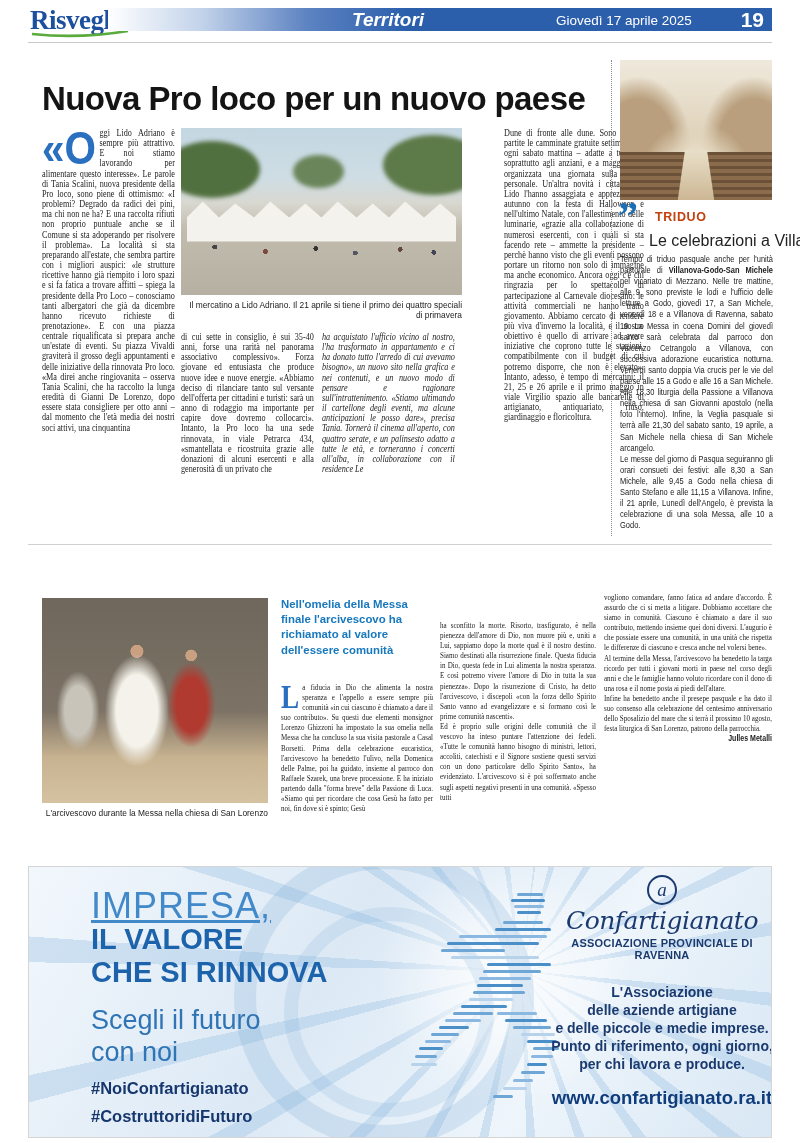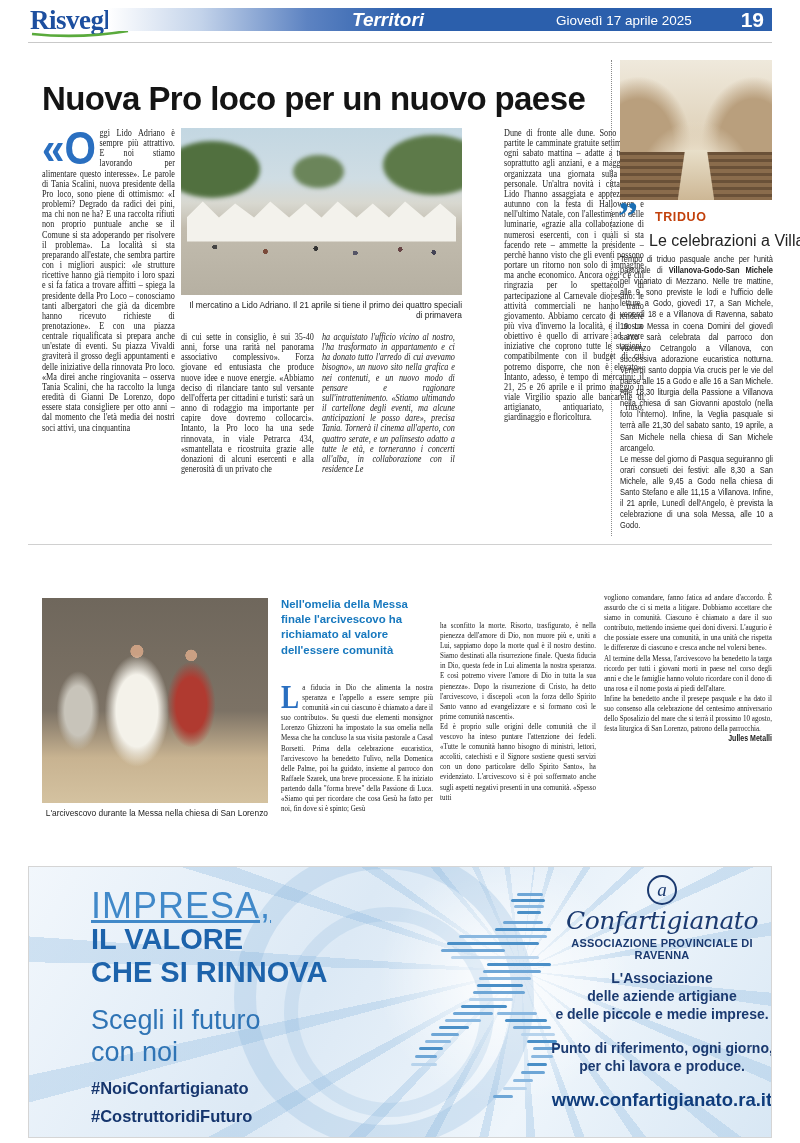--- a/index.html
+++ b/index.html
@@ -108,22 +108,22 @@
   .ad-scegli  { position:absolute; left:62px; top:138px; font-size:27px; color:#2f74b5; }
   .ad-connoi  { position:absolute; left:62px; top:170px; font-size:27px; color:#2f74b5; }
   .ad-tag1 { position:absolute; left:62px; top:212px; font-size:16.5px; font-weight:bold; color:#16366e; }
   .ad-tag2 { position:absolute; left:62px; top:240px; font-size:16.5px; font-weight:bold; color:#16366e; }
   .ad-right { position:absolute; left:518px; top:8px; width:230px; text-align:center; color:#1b3a70; }
   .ad-mark { display:inline-block; width:30px; height:30px; border:2px solid #1b3a70; border-radius:50%;
              font-family:"Liberation Serif", serif; font-style:italic; font-size:19px; line-height:26px; }
   .ad-brand { font-family:"DejaVu Serif", serif; font-style:italic; font-weight:normal; font-size:25px;
               margin-top:1px; letter-spacing:-0.5px; }
   .ad-sub { font-size:11px; font-weight:bold; letter-spacing:0.2px; margin-top:2px; }
-  .ad-desc1 { margin-top:8px; font-size:14px; font-weight:bold; line-height:18px; white-space:pre-line; }
-  .ad-desc2 { margin-top:16px; font-size:14px; font-weight:bold; line-height:18px; white-space:pre-line; }
+  .ad-desc1 { margin-top:22px; font-size:14px; font-weight:bold; line-height:18px; white-space:pre-line; }
+  .ad-desc2 { margin-top:0; font-size:14px; font-weight:bold; line-height:18px; white-space:pre-line; }
   .ad-url { margin-top:14px; font-size:18.5px; font-weight:bold; color:#0f3c7c; }
   .runner { position:absolute; left:370px; top:10px; }
 </style>
 </head>
 <body>
 
 <div class="page">
 
   <div class="logo">Risveglio</div>
   <svg class="logo-swoosh" viewBox="0 0 100 8">

